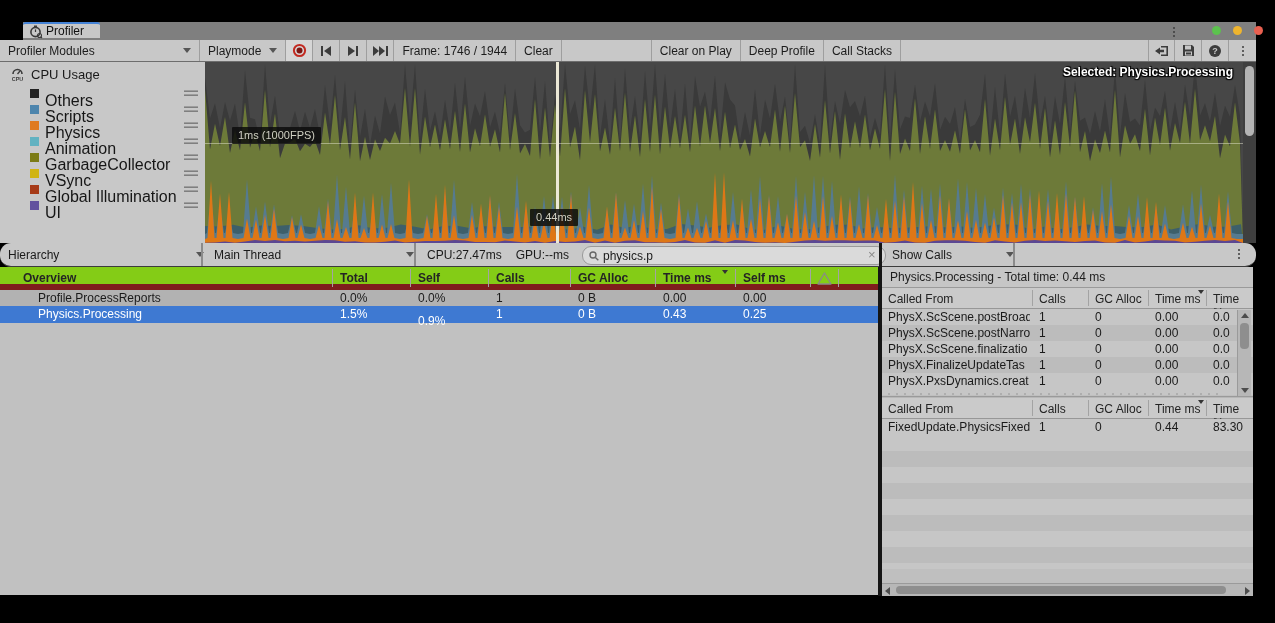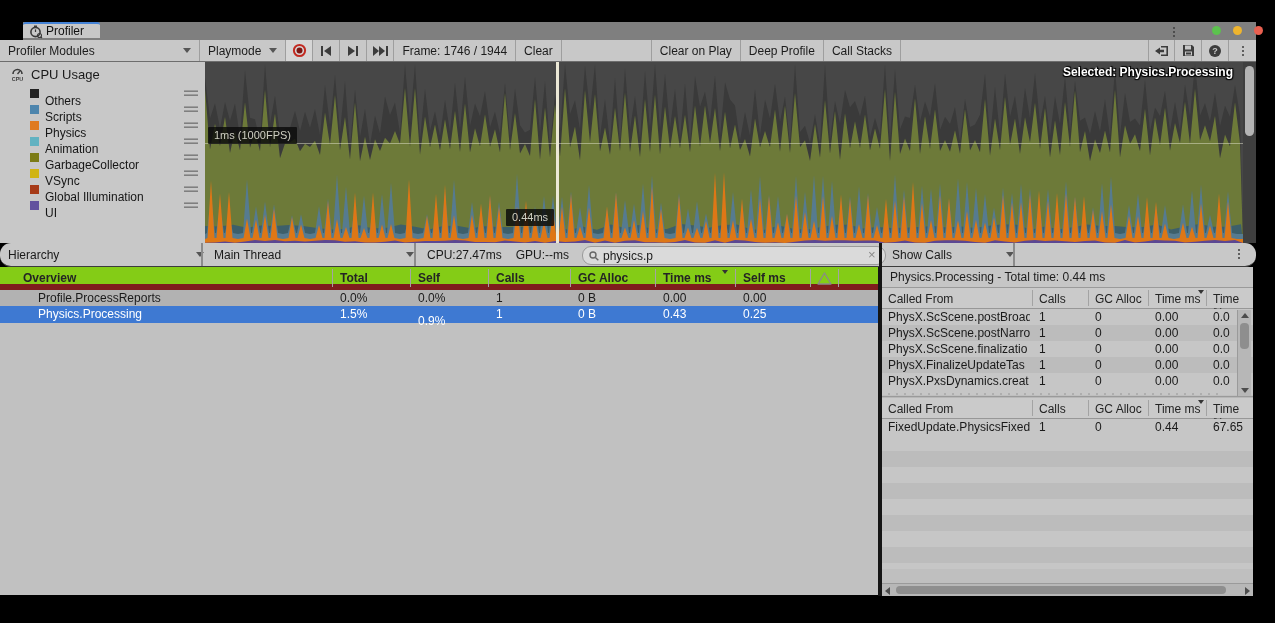--- a/index.html
+++ b/index.html
@@ -17,27 +17,27 @@
   #toolbar{left:0;top:40px;width:1256px;height:22px;background:#c8c8c8;border-bottom:1px solid #6d6d6d;box-sizing:border-box;display:flex;}
   .tcell{height:100%;display:flex;align-items:center;padding:0 8px;border-right:1px solid #9e9e9e;box-sizing:border-box;white-space:nowrap;color:#1c1c1c;}
   .tcell.nob{border-right:none;}
   .ddarrow{width:0;height:0;border-left:4px solid transparent;border-right:4px solid transparent;border-top:5px solid #555;margin-left:8px;}
   .icbtn{justify-content:center;width:27px;padding:0;}
   
   #modpanel{left:0;top:62px;width:205px;height:181px;background:#c8c8c8;}
   #modtitle{display:flex;align-items:center;gap:6px;padding:5px 0 3px 10px;font-size:13px;}
   .legrow{display:flex;align-items:center;height:16px;padding-left:30px;position:relative;}
   .legsw{width:9px;height:9px;margin-right:6px;flex:0 0 auto;}
-  .leglab{font-size:12px;color:#161616;margin-top:16px;}
+  .leglab{font-size:16px;color:#161616;margin-top:16px;}
   .leghandle{position:absolute;right:7px;top:5px;width:14px;}
   .leghandle i{display:block;height:1px;background:#7f7f7f;margin-bottom:2px;border-top:1px solid #9d9d9d;}
   
   #chart{left:205px;top:62px;width:1038px;height:181px;background:#474747;overflow:hidden;}
   #chart svg{display:block;}
-  .chartlab{position:absolute;background:rgba(12,12,12,.84);color:#cfcfc2;font-size:11px;padding:2px 6px;line-height:13px;border-radius:1px;}
+  .chartlab{position:absolute;background:rgba(12,12,12,.84);color:#cfcfc2;font-size:11px;padding:2px 6px;line-height:13px;border-radius:1px;margin-left:24px;}
   #sellab{position:absolute;top:4px;right:10px;color:#fff;font-weight:bold;font-size:12px;text-shadow:1px 1px 1px #000,-1px 1px 1px #000,1px -1px 1px #000;background:none;padding:0;}
   #chartsb{left:1243px;top:62px;width:13px;height:181px;background:#3f3f3f;}
   #chartsb .thumb{position:absolute;left:2px;top:4px;width:9px;height:70px;background:#b4b4b4;border-radius:5px;}
   
   #threadbar{left:0;top:243px;width:1256px;height:24px;background:#c8c8c8;border-bottom:1px solid #3c3c3c;box-sizing:border-box;border-radius:11px;}
   .tbcell{position:absolute;top:0;height:23px;display:flex;align-items:center;box-sizing:border-box;}
   .tbsep{position:absolute;top:0;width:2px;height:23px;background:#8b8b8b;}
   #searchbox{left:582px;top:3px;width:290px;height:17px;background:#dadada;border:1px solid #9a9a9a;border-radius:9px;display:flex;align-items:center;padding:0 6px;gap:4px;}
   #searchbox input{border:none;background:transparent;outline:none;font-size:12px;color:#1b1b1b;width:240px;font-family:"Liberation Sans",sans-serif;padding:0;}
   .clearx{color:#8a8a8a;font-size:13px;}
@@ -438,21 +438,21 @@
       <span class="sortarr" style="left:316px;top:2px;"></span>
       <span class="vline" style="left:324px;height:16px;top:2px;"></span>
       <span class="hcol" style="left:331px;">Time %</span>
     </div>
     <div id="callerrows">
         <div class="drow dr-a">
           <span class="c" style="left: 6px; width: 142px;">FixedUpdate.PhysicsFixed</span>
           <span class="c" style="left: 157px; width: 45px;">1</span>
           <span class="c" style="left: 213px; width: 50px;">0</span>
           <span class="c" style="left: 273px; width: 48px;">0.44</span>
-          <span class="c" style="left: 331px; width: 40px;">67.65</span>
+          <span class="c" style="left: 331px; width: 40px;">83.30</span>
         </div>
       </div>
     <div class="stripes" style="height:134px;"></div>
 
     <div class="sbh" style="left:0;top:316px;width:371px;">
       <span class="arr arrL"></span>
       <span class="arr arrR"></span>
       <div class="th" style="left:14px;width:330px;"></div>
     </div>
   </div>

